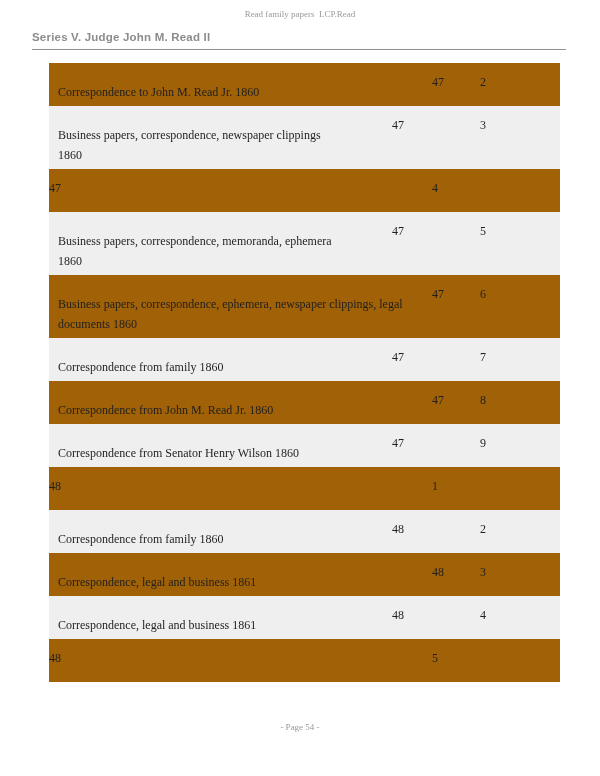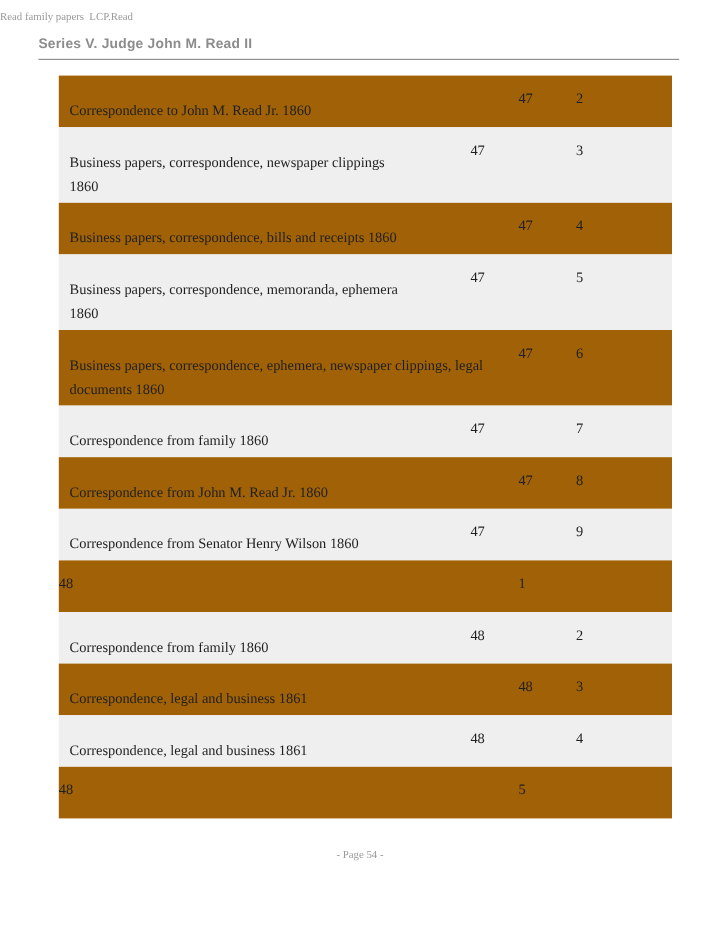--- a/index.html
+++ b/index.html
@@ -13,20 +13,21 @@
     position: relative;
     overflow: hidden;
     font-family: "Liberation Serif", serif;
     color: var(--text-color, #1f1f1f);
   }
   .page-header {
     position: absolute;
     top: 9px;
     left: 0;
     width: 600px;
+    text-align: center;
     font-family: "Liberation Serif", serif;
     font-size: 9px;
     color: var(--muted-color, #999999);
     white-space: pre;
   }
   .series-bar {
     position: absolute;
     top: 27px;
     left: 32px;
     right: 34px;
@@ -65,21 +66,21 @@
     line-height: 20px;
     color: var(--text-color, #1f1f1f);
   }
   .cell.box, .cell.folder {
     padding-top: 12px;
     line-height: 14px;
     color: var(--text-color, #1f1f1f);
   }
   .page-footer {
     position: absolute;
-    top: 707px;
+    top: 722px;
     left: 0;
     width: 600px;
     text-align: center;
     font-family: "Liberation Serif", serif;
     font-size: 9px;
     color: var(--muted-color, #999999);
   }
 </style>
 </head>
 <body>
@@ -95,21 +96,20 @@
     <div class="cell desc">Correspondence to John M. Read Jr. 1860</div>
     <div class="cell box">47</div>
     <div class="cell folder">2</div>
   </div>
     <div class="row alt">
     <div class="cell desc">Business papers, correspondence, newspaper clippings 1860</div>
     <div class="cell box">47</div>
     <div class="cell folder">3</div>
   </div>
     <div class="row">
-    <div class="cell desc">Business papers, correspondence, bills and receipts 1860</div>
     <div class="cell box">47</div>
     <div class="cell folder">4</div>
   </div>
     <div class="row alt">
     <div class="cell desc">Business papers, correspondence, memoranda, ephemera 1860</div>
     <div class="cell box">47</div>
     <div class="cell folder">5</div>
   </div>
     <div class="row">
     <div class="cell desc">Business papers, correspondence, ephemera, newspaper clippings, legal documents 1860</div>

